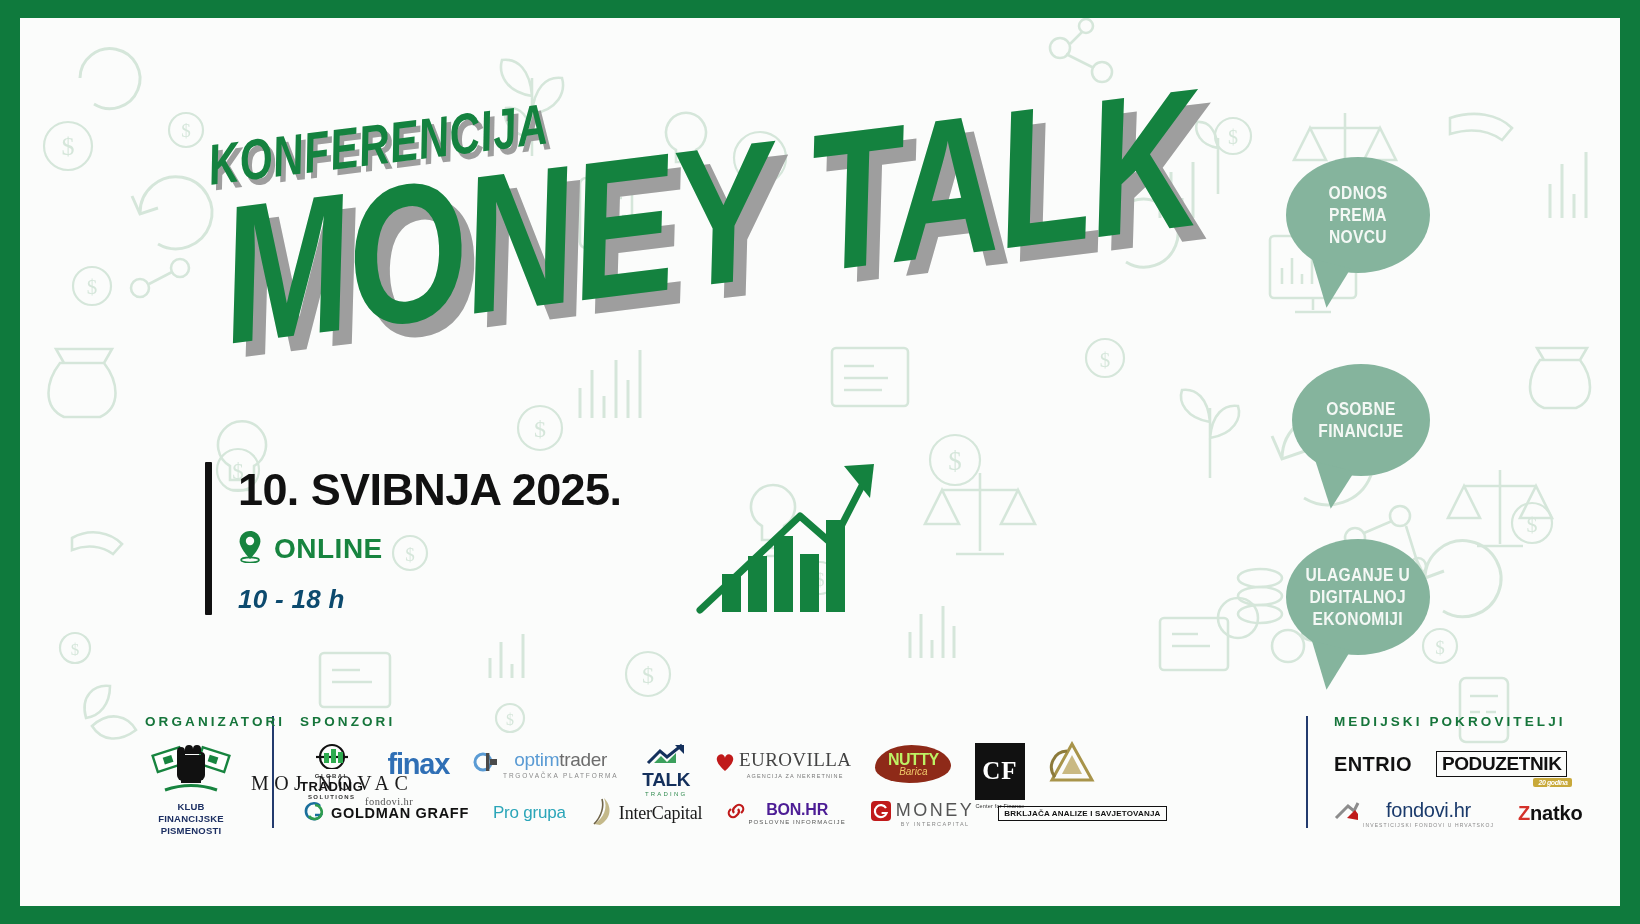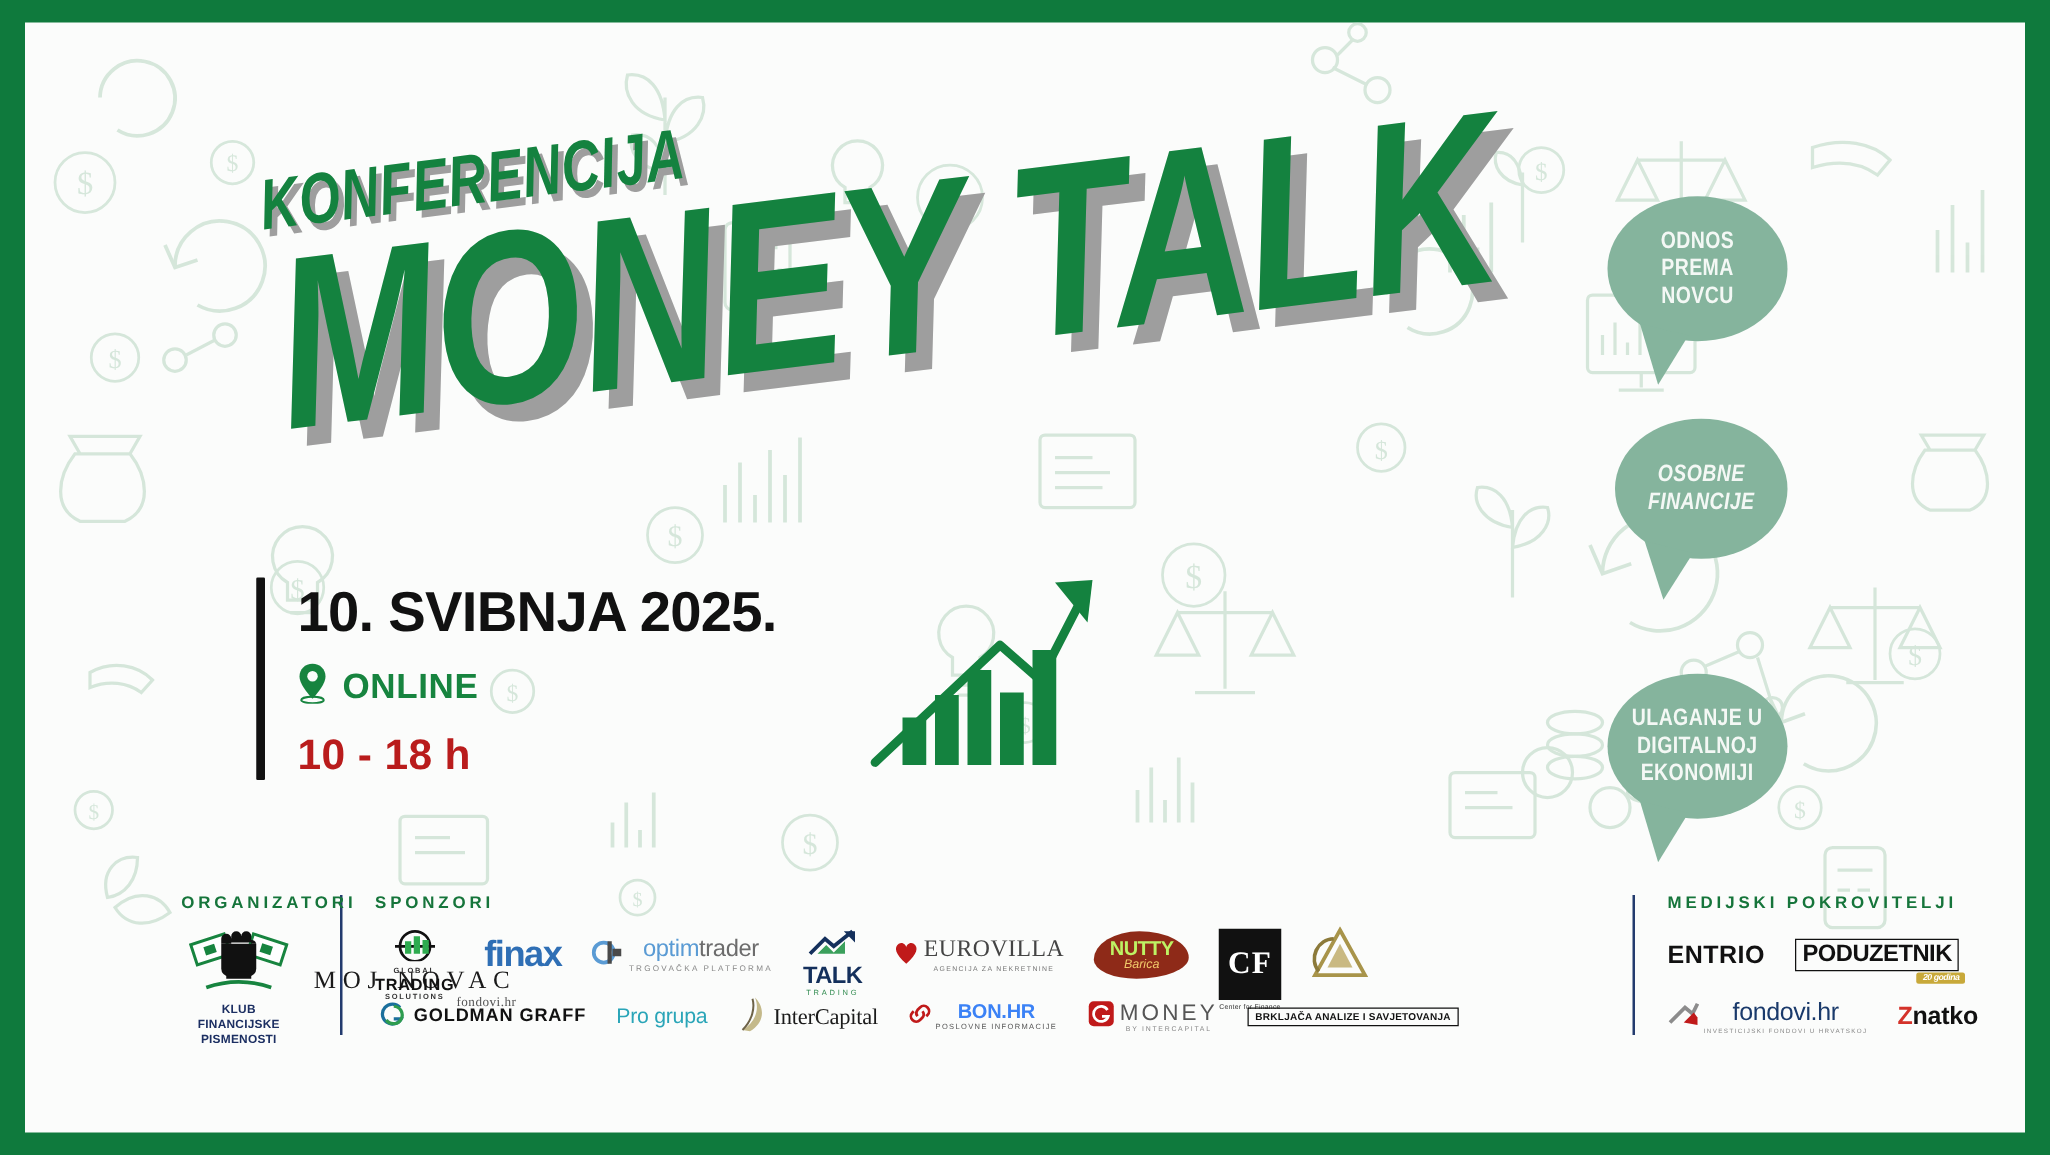--- a/index.html
+++ b/index.html
@@ -94,25 +94,26 @@
     gap: 12px;
     margin-top: 17px;
   }
   .d-loc {
     font-size: 28px;
     font-weight: bold;
     color: #17843f;
     letter-spacing: 0.5px;
   }
   .d-time {
-    font-size: 34px;
+    font-size: 26px;
     font-weight: bold;
-    color: #b91c1c;
+    color: #0c4a6e;
     letter-spacing: 0.3px;
     margin-top: 17px;
+    font-style: italic;
   }
 
   
   #growth-graphic { position: absolute; left: 672px; top: 440px; }
 
   
   .bubble {
     position: absolute;
     background: #85b49d;
     border-radius: 50%;
@@ -137,21 +138,21 @@
     width: 0; height: 0;
   }
   #bubble-0 { left: 1266px; top: 139px; width: 144px; height: 116px; }
   #bubble-0 .tail {
     left: 20px; bottom: -34px;
     border-left: 26px solid transparent;
     border-right: 14px solid transparent;
     border-top: 44px solid #85b49d;
     transform: rotate(14deg);
   }
-  #bubble-1 { left: 1272px; top: 317px; width: 138px; height: 112px; font-style: italic; }
+  #bubble-1 { left: 1272px; top: 346px; width: 138px; height: 112px; }
   #bubble-1 .tail {
     left: 18px; bottom: -32px;
     border-left: 26px solid transparent;
     border-right: 14px solid transparent;
     border-top: 42px solid #85b49d;
     transform: rotate(14deg);
   }
   #bubble-2 { left: 1266px; top: 521px; width: 144px; height: 116px; }
   #bubble-2 .tail {
     left: 20px; bottom: -34px;
@@ -256,21 +257,21 @@
     font-size: 25px; font-weight: bold;
     padding: 15px 7px; letter-spacing: 1px;
     line-height: 1.06;
     font-family: "Liberation Serif", serif;
   }
   .cf-sub { font-size: 5.5px; color: #333; margin-top: 3px; letter-spacing: 0.2px; }
 
   .gg-word { font-size: 14.5px; font-weight: bold; color: #111; letter-spacing: 0.7px; }
   .pro-word { font-size: 17px; font-weight: normal; color: #2aa5b8; letter-spacing: -0.2px; }
   .ic-word { font-family: "Liberation Serif", serif; font-size: 18px; color: #1a1a1a; letter-spacing: -0.2px; }
-  .bon-word { font-size: 16px; font-weight: bold; color: #3b82f6; letter-spacing: -0.2px; }
+  .bon-word { font-size: 16px; font-weight: bold; color: #4c1d95; letter-spacing: -0.2px; }
   .bon-sub { font-size: 6px; color: #555; letter-spacing: 1.1px; }
   .genius-word { font-size: 18px; color: #555; letter-spacing: 2.5px; }
   .genius-sub { font-size: 5.5px; color: #888; letter-spacing: 1.4px; }
   .brk-box {
     border: 1.4px solid #111; padding: 2px 5px;
     font-size: 8px; font-weight: bold; color: #111;
     letter-spacing: 0.2px; white-space: nowrap;
   }
 
   .entrio-word { font-size: 20px; font-weight: bold; color: #111; letter-spacing: 0.4px; }

